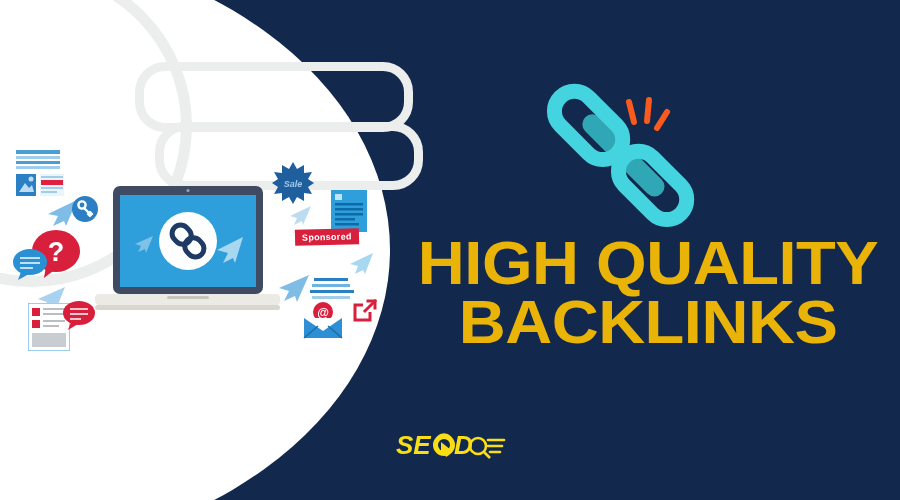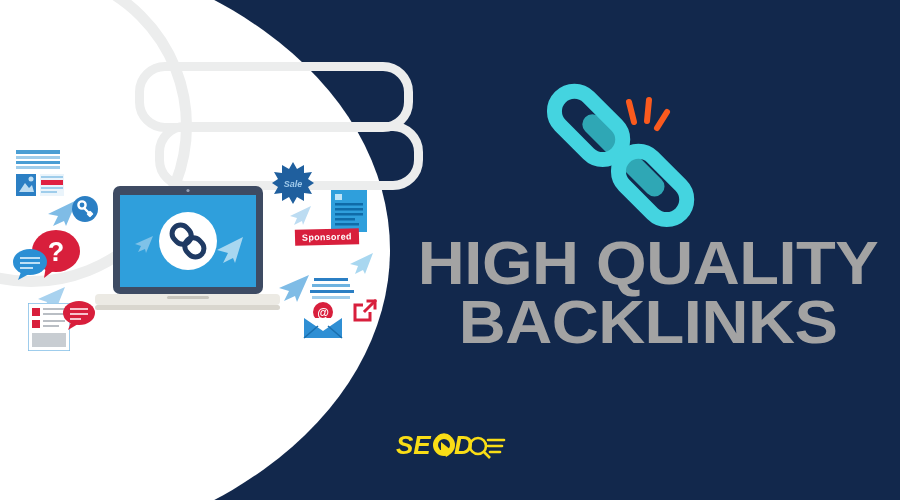--- a/index.html
+++ b/index.html
@@ -55,21 +55,21 @@
   
   .laptop{left:95px;top:186px;width:185px;height:135px;}
 
   
   .headline{
     position:absolute;
     z-index:6;
     left:408px;top:234px;
     width:480px;
     text-align:center;
-    color:#a3a3a3;
+    color:#eab308;
     font-family:"Liberation Sans", sans-serif;
     font-weight:bold;
     font-size:62px;
     line-height:0.95;
     letter-spacing:-0.5px;
     transform:scaleX(1.0);
   }
   .headline .l1{display:block;transform:scaleX(1.05);}
   .headline .l2{display:block;transform:scaleX(1.05);}
 

